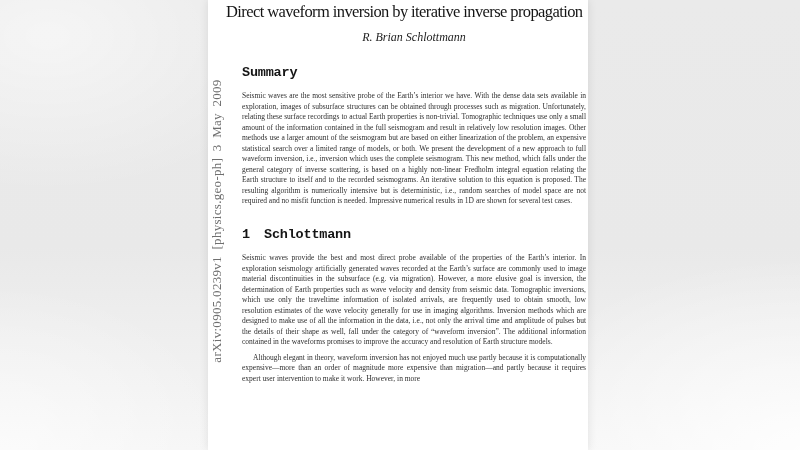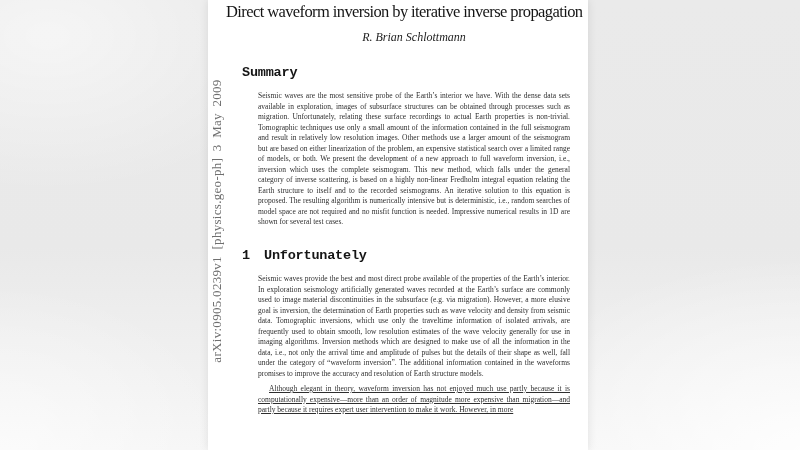--- a/index.html
+++ b/index.html
@@ -33,45 +33,45 @@
   .author {
     margin-top:8px; text-align:center;
     font-style:italic; font-size:12px; color:#222222;
   }
   h2.heading {
     margin:20px 0 0; font-size:13.5px; line-height:15.5px;
     font-weight:bold; letter-spacing:-0.2px; color:#151515;font-family:Liberation Mono, monospace;
   }
   .secnum { display:inline-block; width:22px; }
   .body {
-    margin:11px 16px 0; font-size:7.5px; line-height:10.5px;
+    margin:11px 0 0; font-size:7.5px; line-height:10.5px;
     text-align:justify; color:#2e2e2e;
   }
-  .body.indent { margin-top:5px; text-indent:11px;text-decoration:underline; }
+  .body.indent { margin-top:5px; text-indent:11px; }
 </style>
 </head>
 <body>
 
 <div class="screen">
   <div class="page">
 
     <div class="stamp">arXiv:0905.0239v1 [physics.geo-ph] 3 May 2009</div>
 
     <div class="content">
 
       <h1 class="title">Direct waveform inversion by iterative inverse propagation</h1>
 
       <div class="author">R. Brian Schlottmann</div>
 
       <h2 class="heading">Summary</h2>
 
       <p class="body">Seismic waves are the most sensitive probe of the Earth’s interior we have. With the dense data sets available in exploration, images of subsurface structures can be obtained through processes such as migration. Unfortunately, relating these surface recordings to actual Earth properties is non-trivial. Tomographic techniques use only a small amount of the information contained in the full seismogram and result in relatively low resolution images. Other methods use a larger amount of the seismogram but are based on either linearization of the problem, an expensive statistical search over a limited range of models, or both. We present the development of a new approach to full waveform inversion, i.e., inversion which uses the complete seismogram. This new method, which falls under the general category of inverse scattering, is based on a highly non-linear Fredholm integral equation relating the Earth structure to itself and to the recorded seismograms. An iterative solution to this equation is proposed. The resulting algorithm is numerically intensive but is deterministic, i.e., random searches of model space are not required and no misfit function is needed. Impressive numerical results in 1D are shown for several test cases.</p>
 
       <h2 class="heading">
-        <span class="secnum">1</span><span>Unfortunately</span>
+        <span class="secnum">1</span><span>Schlottmann</span>
       </h2>
 
       <p class="body">Seismic waves provide the best and most direct probe available of the properties of the Earth’s interior. In exploration seismology artificially generated waves recorded at the Earth’s surface are commonly used to image material discontinuities in the subsurface (e.g. via migration). However, a more elusive goal is inversion, the determination of Earth properties such as wave velocity and density from seismic data. Tomographic inversions, which use only the traveltime information of isolated arrivals, are frequently used to obtain smooth, low resolution estimates of the wave velocity generally for use in imaging algorithms. Inversion methods which are designed to make use of all the information in the data, i.e., not only the arrival time and amplitude of pulses but the details of their shape as well, fall under the category of “waveform inversion”. The additional information contained in the waveforms promises to improve the accuracy and resolution of Earth structure models.</p>
 
       <p class="body indent">Although elegant in theory, waveform inversion has not enjoyed much use partly because it is computationally expensive—more than an order of magnitude more expensive than migration—and partly because it requires expert user intervention to make it work. However, in more</p>
 
     </div>
   </div>
 </div>
 

